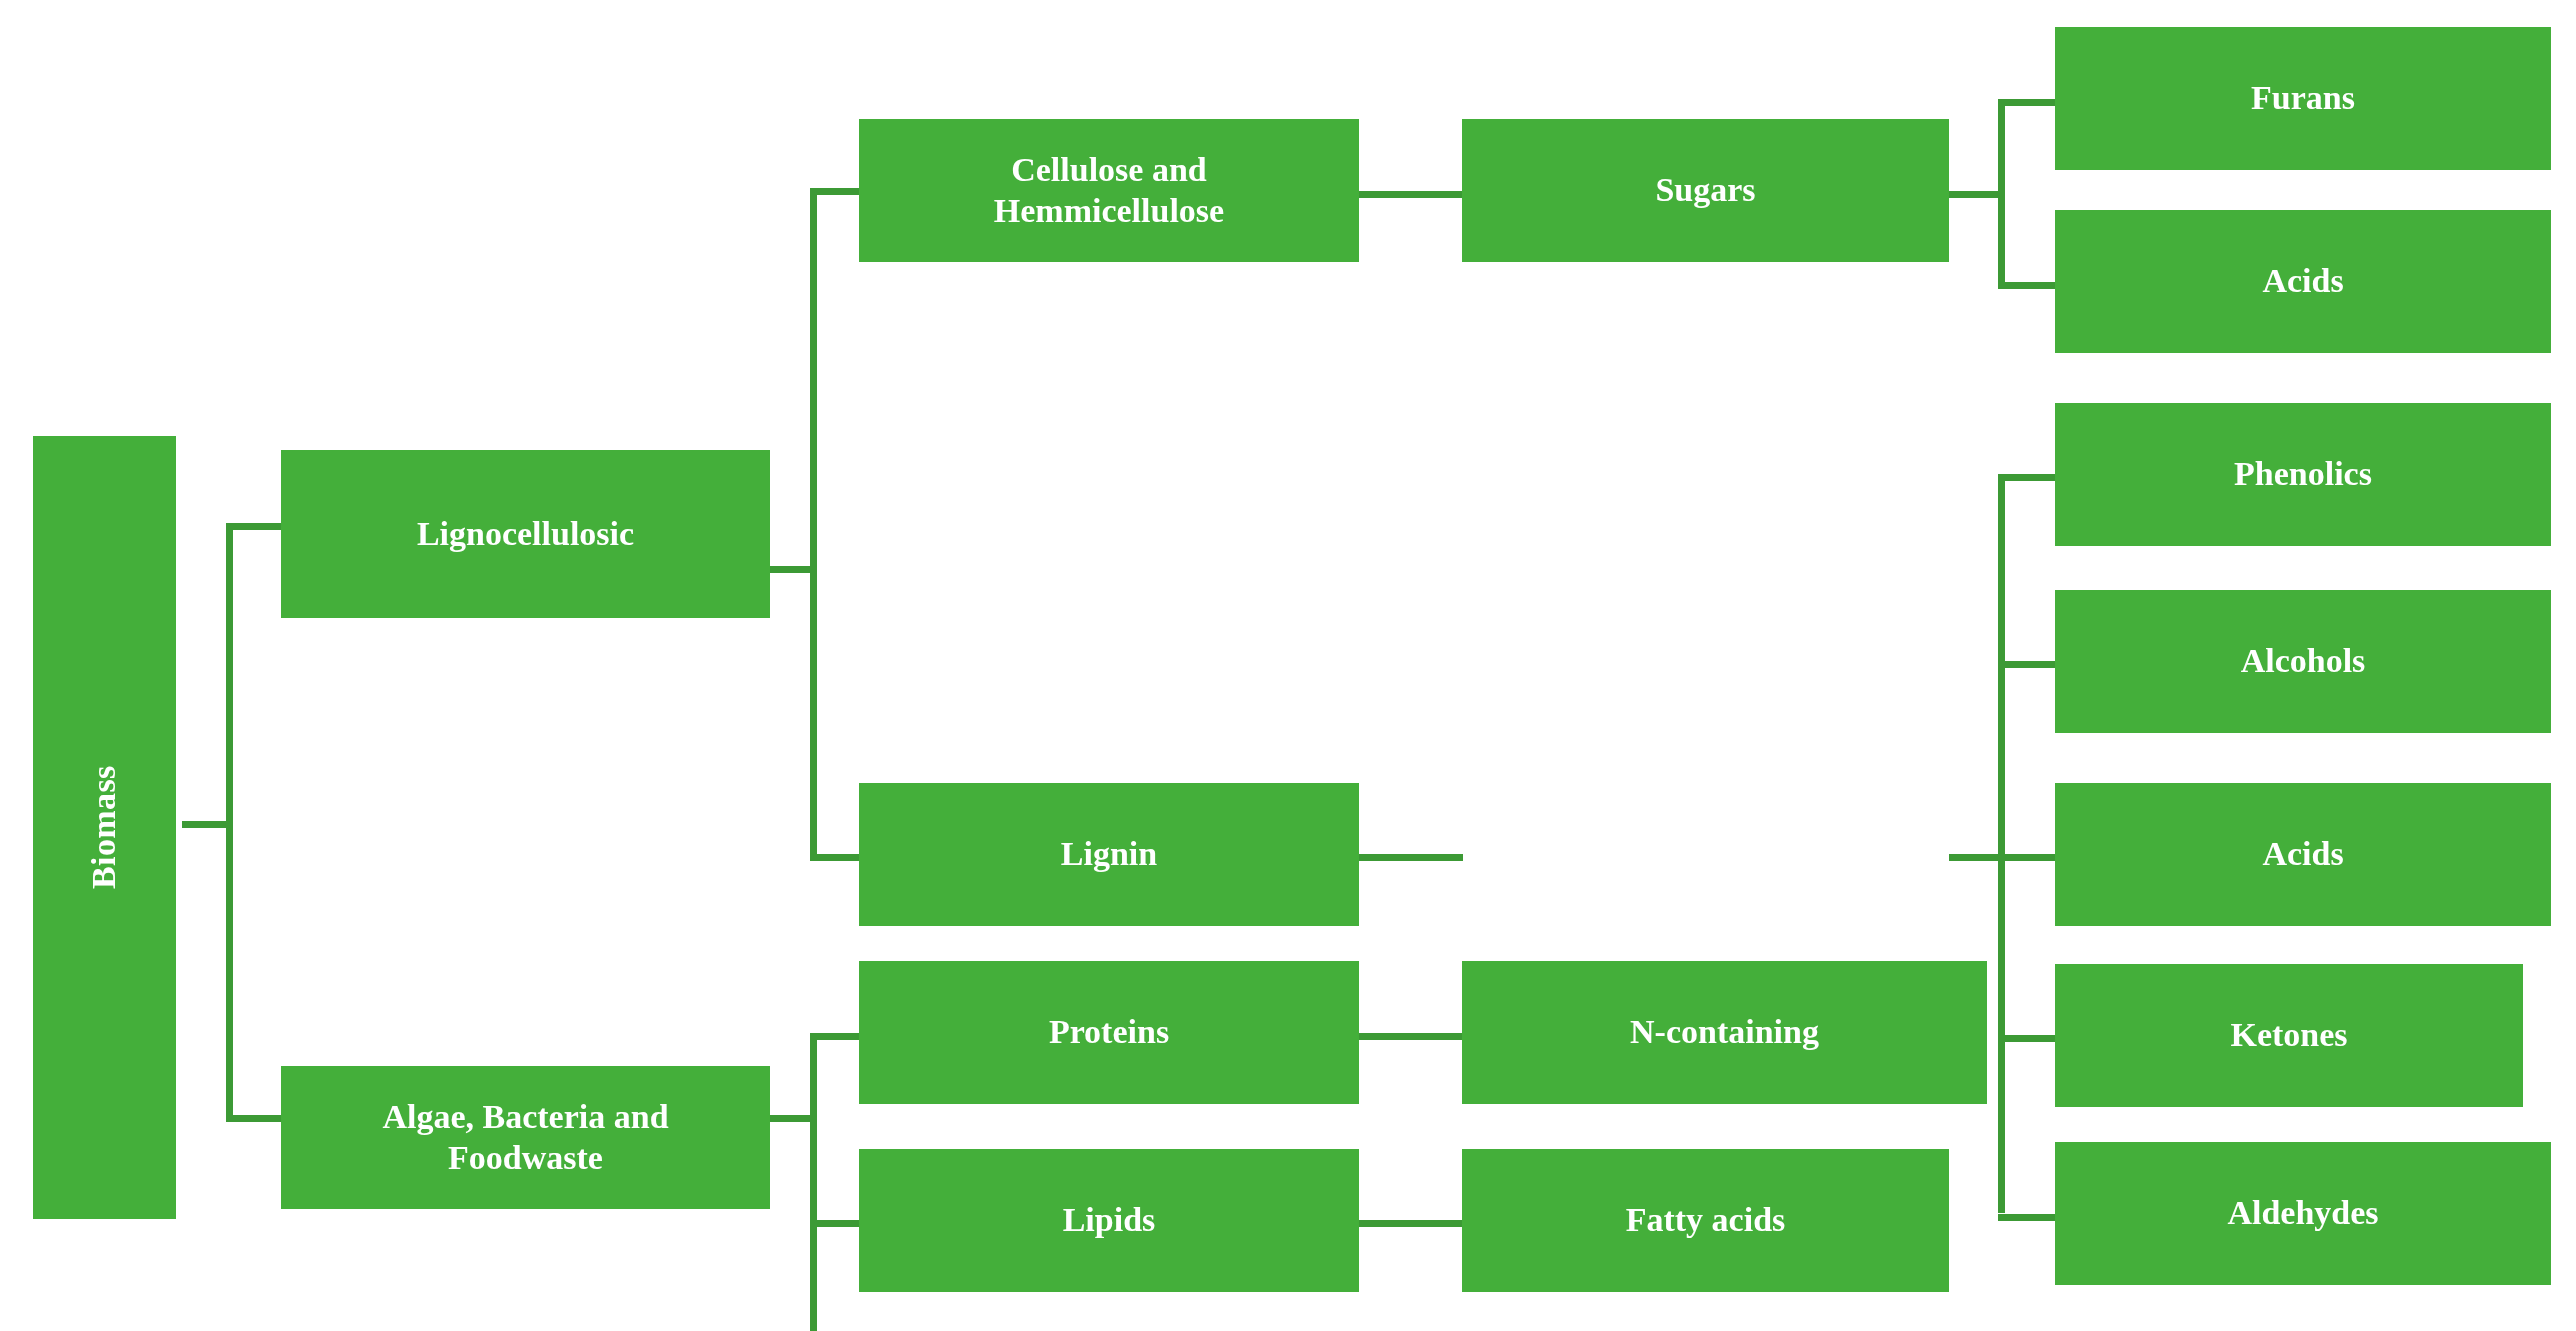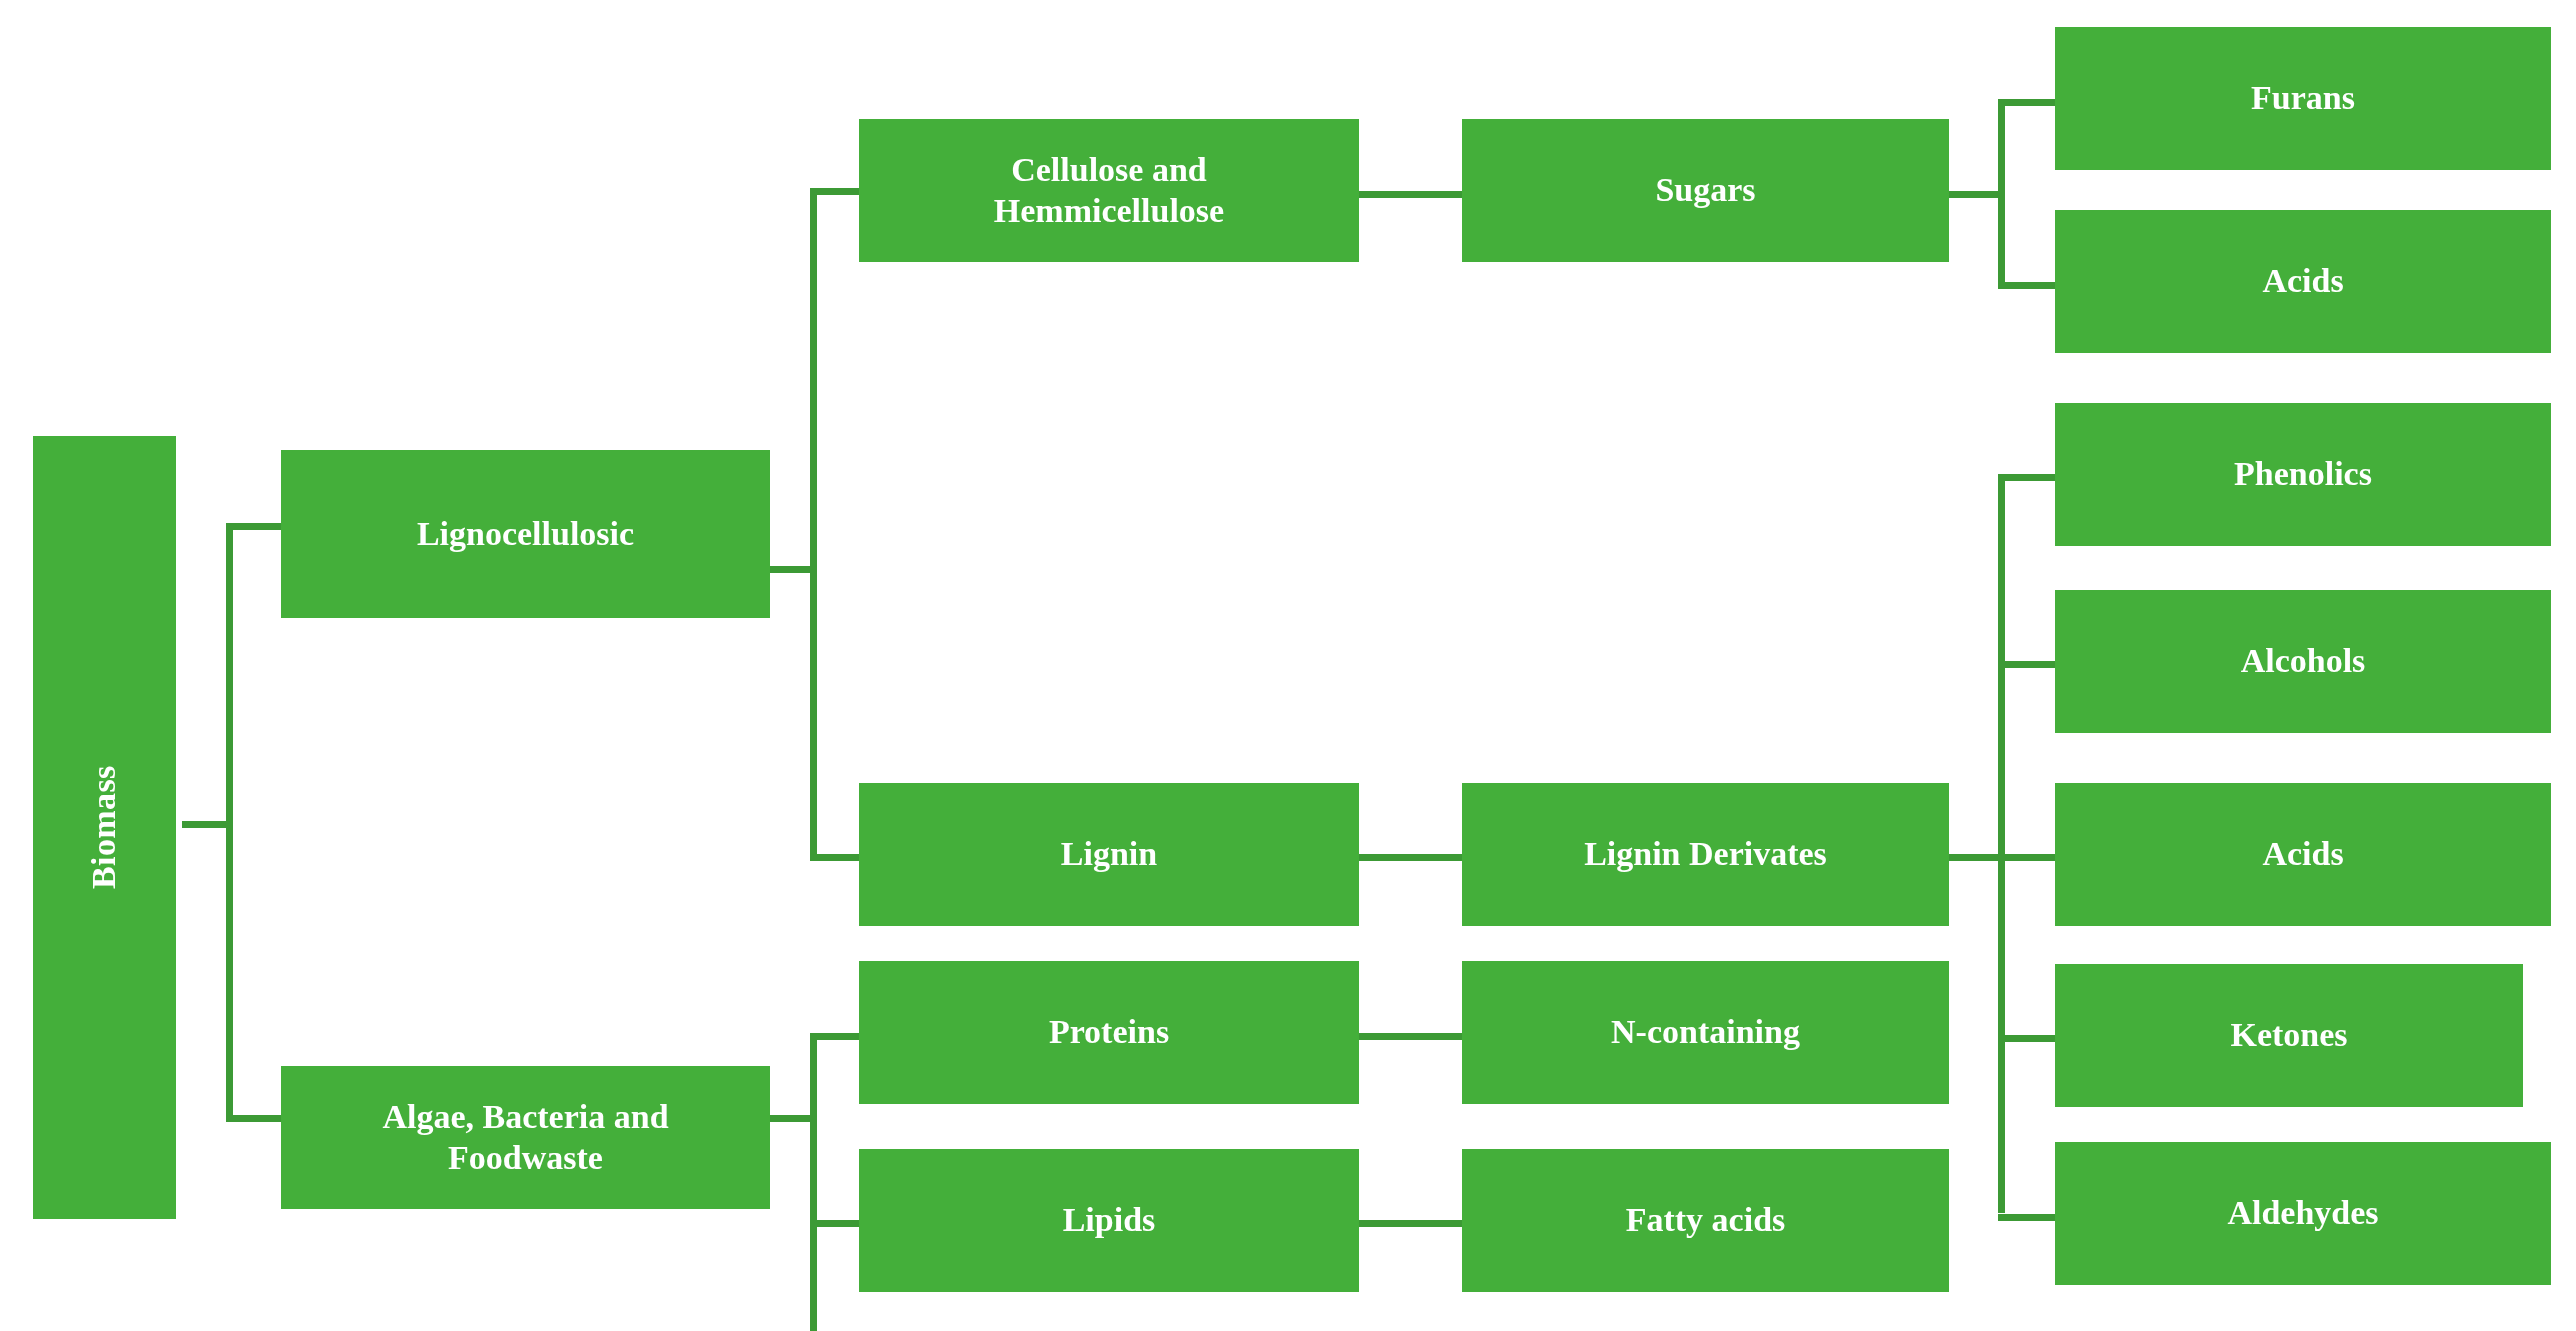--- a/index.html
+++ b/index.html
@@ -88,22 +88,21 @@
   <div class="node" style="left:281px; top:1066px; width:489px; height:143px;">Algae, Bacteria and
 Foodwaste</div>
 
   <div class="node" style="left:859px; top:119px; width:500px; height:143px;">Cellulose and
 Hemmicellulose</div>
   <div class="node" style="left:859px; top:783px; width:500px; height:143px;">Lignin</div>
   <div class="node" style="left:859px; top:961px; width:500px; height:143px;">Proteins</div>
   <div class="node" style="left:859px; top:1149px; width:500px; height:143px;">Lipids</div>
 
   <div class="node" style="left:1462px; top:119px; width:487px; height:143px;">Sugars</div>
-  <div class="node" style="left:1462px; top:783px; width:487px; height:143px;">Lignin Derivates</div>
-  <div class="node" style="left:1462px; top:961px; width:487px; height:143px;">N-containing</div>
+  <div class="node" style="left:1462px; top:961px; width:525px; height:143px;">N-containing</div>
   <div class="node" style="left:1462px; top:1149px; width:487px; height:143px;">Fatty acids</div>
 
   <div class="node" style="left:2055px; top:27px; width:496px; height:143px;">Furans</div>
   <div class="node" style="left:2055px; top:210px; width:496px; height:143px;">Acids</div>
   <div class="node" style="left:2055px; top:403px; width:496px; height:143px;">Phenolics</div>
   <div class="node" style="left:2055px; top:590px; width:496px; height:143px;">Alcohols</div>
   <div class="node" style="left:2055px; top:783px; width:496px; height:143px;">Acids</div>
   <div class="node" style="left:2055px; top:964px; width:468px; height:143px;">Ketones</div>
   <div class="node" style="left:2055px; top:1142px; width:496px; height:143px;">Aldehydes</div>
 

